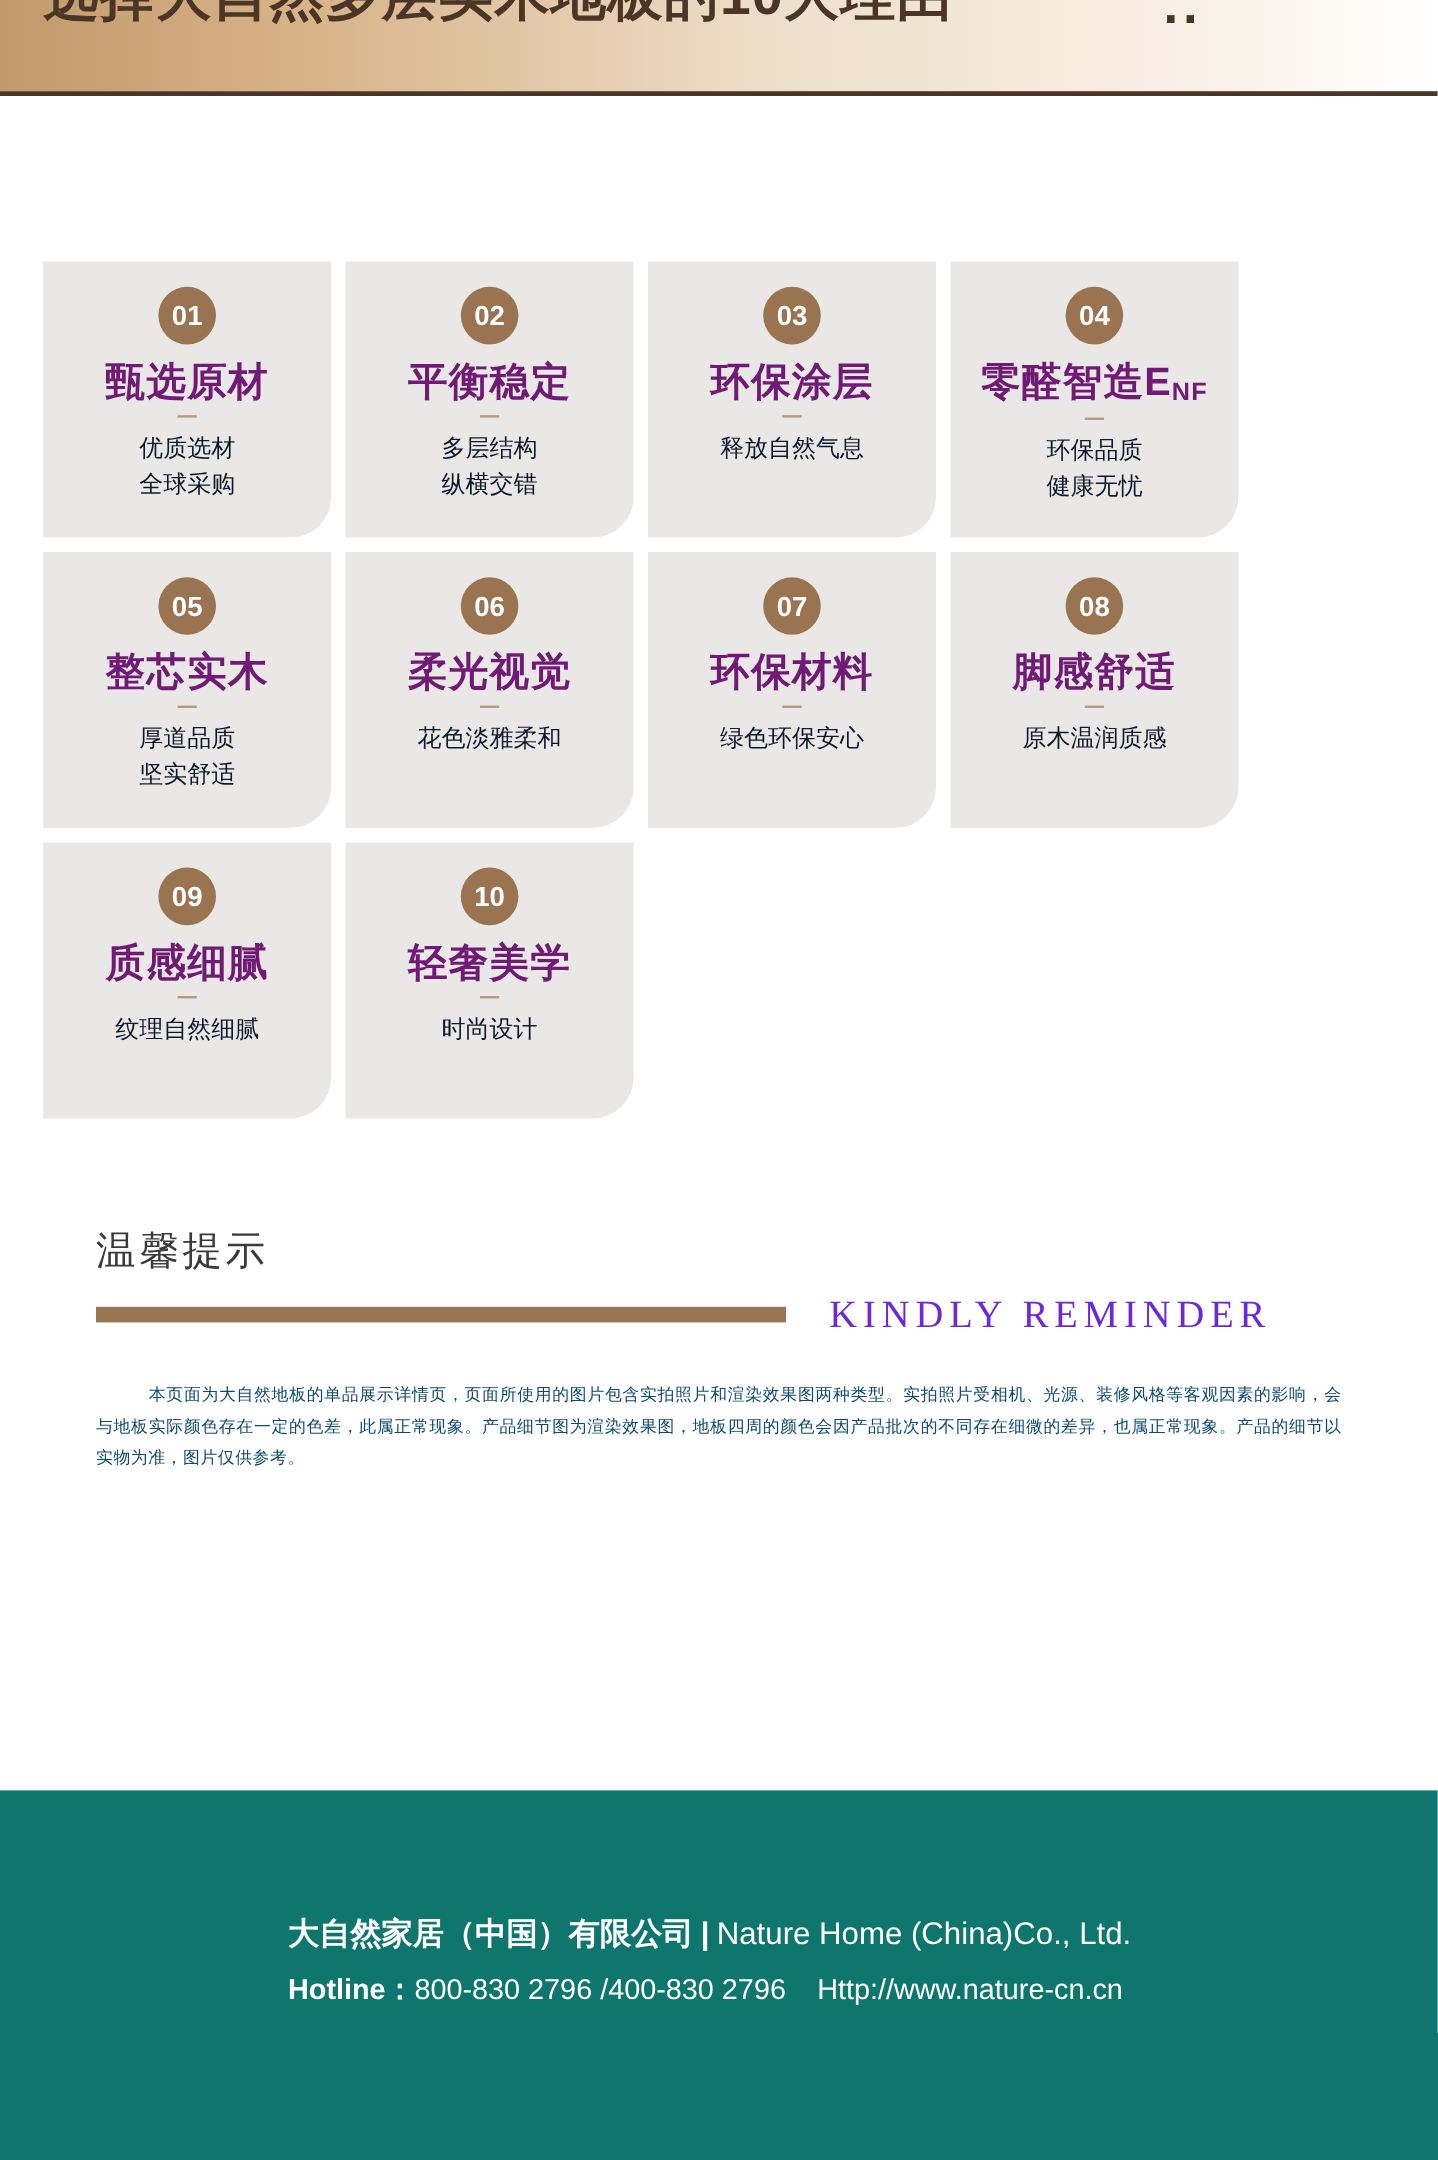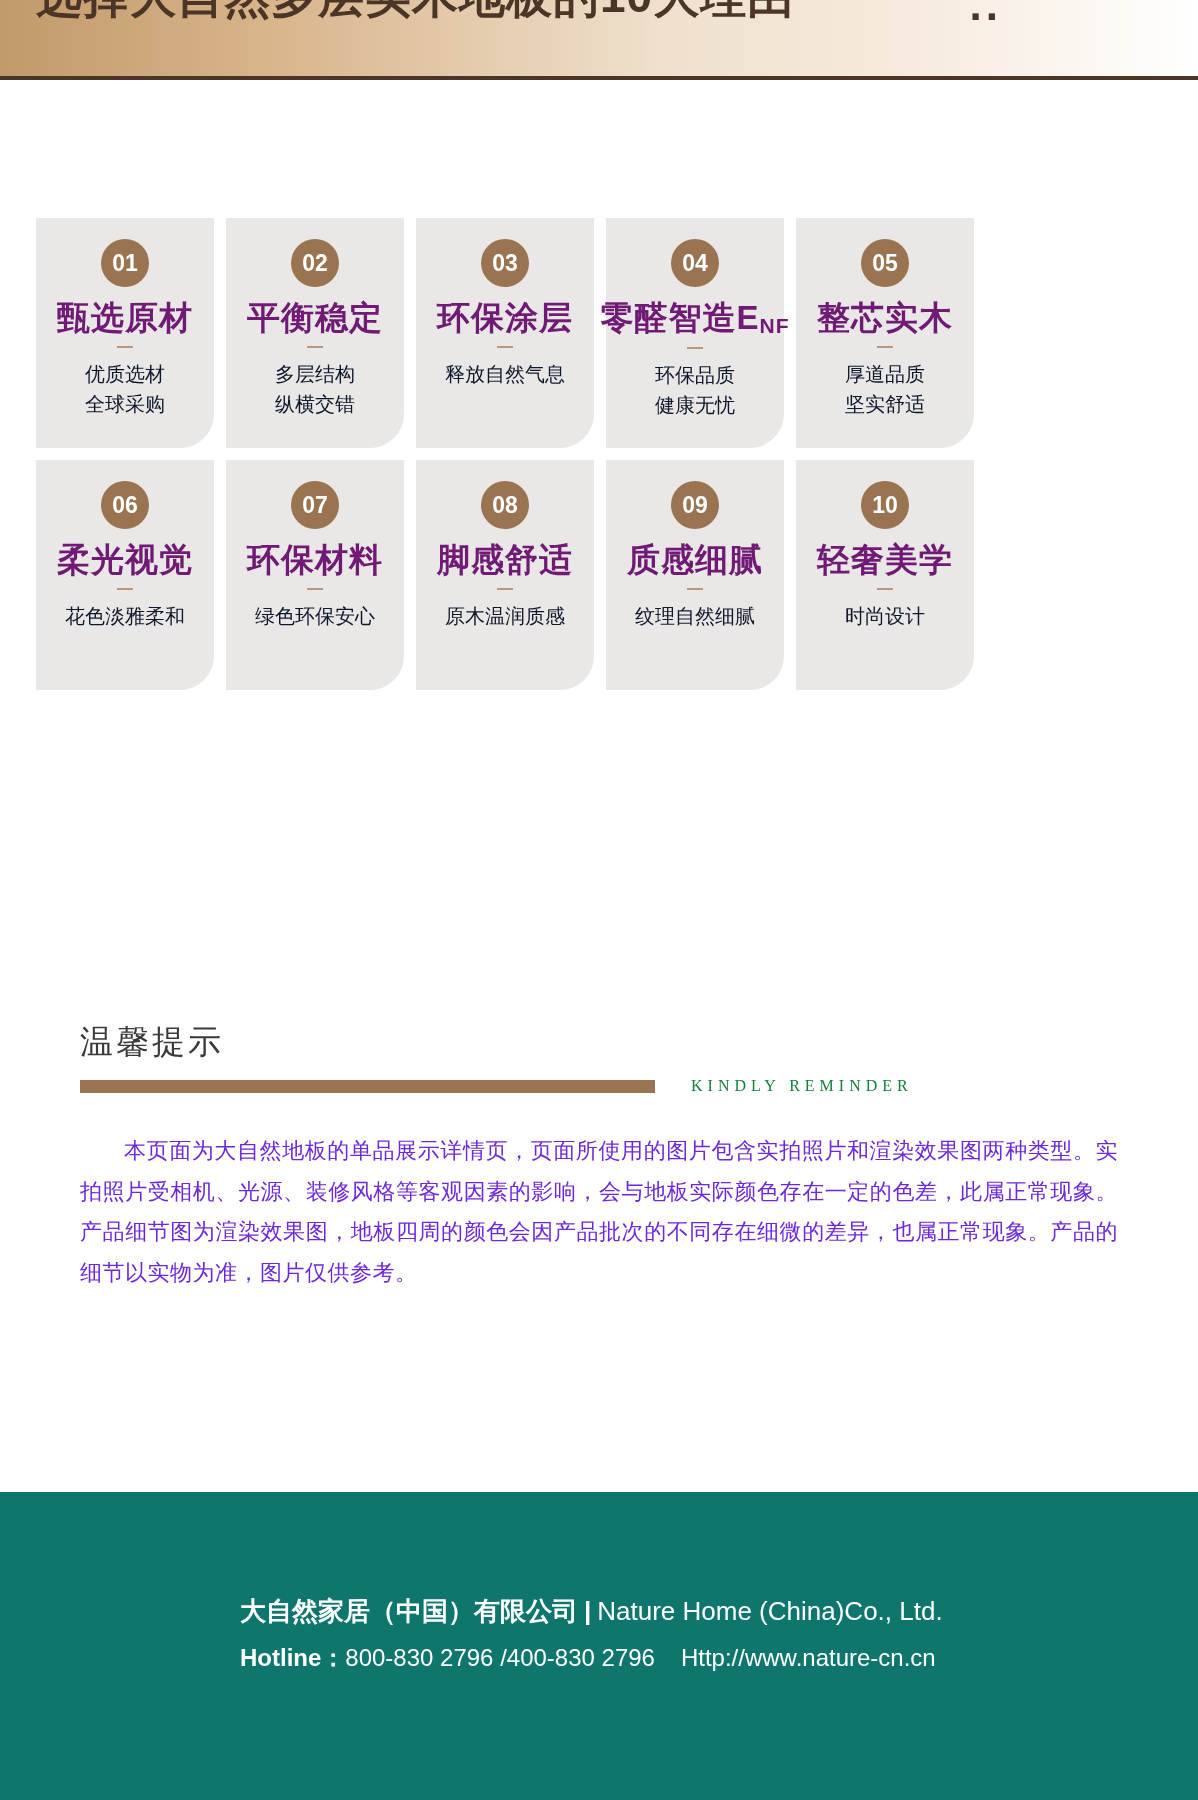--- a/index.html
+++ b/index.html
@@ -55,21 +55,21 @@
   .reasons {
     position: absolute;
     left: 36px;
     top: 218px;
     width: 1126px;
     display: flex;
     flex-wrap: wrap;
     gap: 12px 12px;
   }
   .card {
-    width: 178px;
+    width: 240px;
     height: 230px;
     background: #e9e8e6;
     border-radius: 0 0 34px 0;
     box-sizing: border-box;
     padding-top: 21px;
     display: flex;
     flex-direction: column;
     align-items: center;
   }
   .card-num {
@@ -132,36 +132,36 @@
     align-items: center;
     margin-top: 12px;
   }
   .reminder-bar {
     width: 575px;
     height: 13px;
     background: #9a7350;
   }
   .reminder-title-en {
     margin-left: 36px;
-    font-size: 16px;
-    color: #15803d;
+    font-size: 32px;
+    color: #6d28d9;
     letter-spacing: 5px;
     font-family: "Liberation Serif", serif;
     white-space: nowrap;
   }
   .reminder-greeting {
     margin-top: 56px;
     font-size: 22px;
     color: #3f3f3f;
     letter-spacing: 1px;
   }
   .reminder-body {
     margin-top: 36px;
-    font-size: 22px;
-    color: #6d28d9;
+    font-size: 14px;
+    color: #0c4a6e;
     line-height: 1.85;
     text-indent: 44px;
     text-align: justify;
     letter-spacing: 0.5px;
   }
 
   
   .footer {
     position: absolute;
     left: 0;

